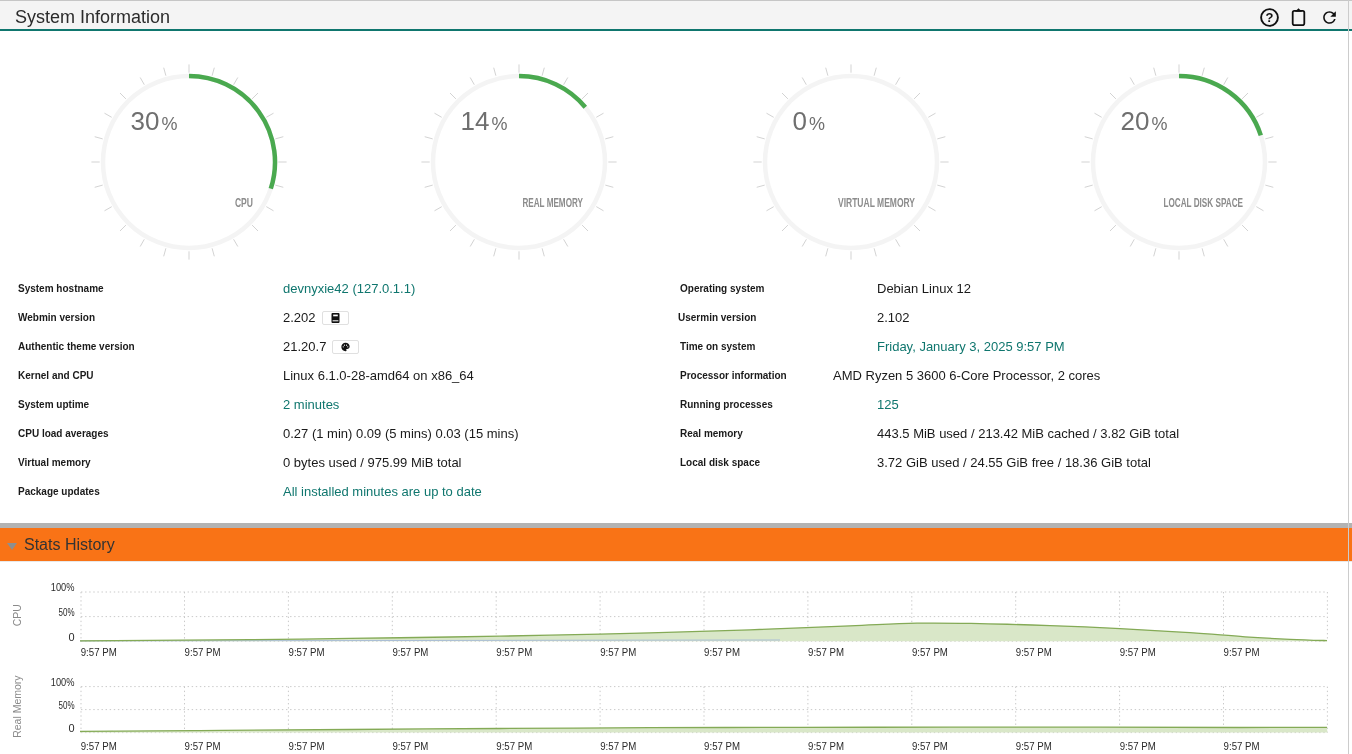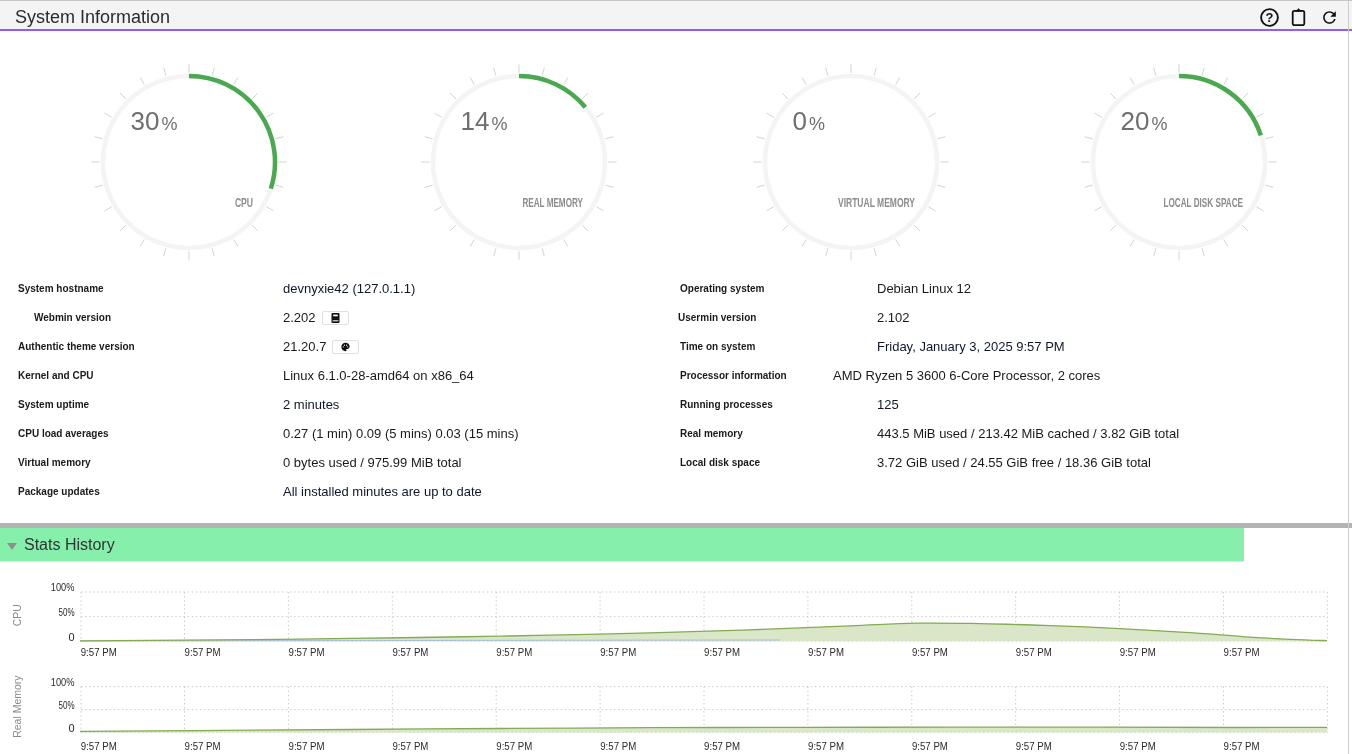--- a/index.html
+++ b/index.html
@@ -1,27 +1,27 @@
 <!DOCTYPE html>
 <html><head><meta charset="utf-8">
 <style>
 *{margin:0;padding:0;box-sizing:border-box}
 html,body{width:1352px;height:754px;background:#fff;font-family:"Liberation Sans",sans-serif;overflow:hidden;position:relative}
-.topbar{position:absolute;left:0;top:0;width:1352px;height:31px;background:#f4f4f4;border-top:1px solid #c6c6c6;border-bottom:2px solid #8b5cf6}
+.topbar{position:absolute;left:0;top:0;width:1352px;height:31px;background:#f4f4f4;border-top:1px solid #c6c6c6;border-bottom:2px solid #0f766e}
 .topbar .title{position:absolute;left:15px;top:6px;font-size:18px;color:#2b2b2b}
 .topicons{position:absolute;top:8px;right:0}
 .topicons svg{position:absolute;top:0}
 .row{position:absolute;height:29px;line-height:29px;font-size:13px;color:#1a1a1a;white-space:nowrap}
 .row .lab{position:absolute;font-weight:bold;font-size:10px}
 .row .val{position:absolute}
-a{color:#0f172a;text-decoration:none}
+a{color:#0f766e;text-decoration:none}
 .btn{display:inline-block;width:27px;height:14px;border:1px solid #e0e0e0;border-radius:2px;text-align:center;line-height:10px;vertical-align:1px}
 .btn svg{vertical-align:middle}
 .band{position:absolute;left:0;top:522.5px;width:1352px;height:5px;background:#b3b3b3}
-.shdr{position:absolute;left:0;top:527.5px;width:1244px;height:34.5px;background:#86efac;border-bottom:1px solid #e8e8e8}
+.shdr{position:absolute;left:0;top:527.5px;width:1352px;height:34.5px;background:#f97316;border-bottom:1px solid #e8e8e8}
 .shdr .t{position:absolute;left:24px;top:8px;font-size:16px;color:#333}
 .tri{position:absolute;left:7px;top:15px;width:0;height:0;border-left:5px solid transparent;border-right:5px solid transparent;border-top:7.5px solid #8f8f8f}
 .vline{position:absolute;left:1348px;top:0;width:1.2px;height:754px;background:#ccc}
 svg.abs{position:absolute;left:0}
 </style></head>
 <body>
 <svg class="abs" style="top:40px" width="1352" height="245" viewBox="0 40 1352 245">
     <g stroke="#d3d3d3" stroke-width="1">
       <line x1="189.0" y1="72.7" x2="189.0" y2="64.4"></line>
       <line x1="212.1" y1="75.7" x2="214.3" y2="67.7"></line>
@@ -156,21 +156,21 @@
     </svg>
 <svg style="right:13px" width="19" height="19" viewBox="0 0 24 24">
       <path fill="#111" d="M17.65 6.35A7.958 7.958 0 0 0 12 4c-4.42 0-7.99 3.58-7.99 8s3.57 8 7.99 8c3.73 0 6.84-2.55 7.73-6h-2.08A5.99 5.99 0 0 1 12 18c-3.31 0-6-2.69-6-6s2.69-6 6-6c1.66 0 3.14.69 4.22 1.78L13 11h7V4l-2.35 2.35z"></path>
     </svg>
 </div>
 <div class="row" style="top:274.0px">
     <div class="lab" style="left:18px">System hostname</div>
     <div class="val" style="left:283px"><a>devnyxie42 (127.0.1.1)</a></div>
   </div>
 <div class="row" style="top:303.0px">
-    <div class="lab" style="left:34px">Webmin version</div>
+    <div class="lab" style="left:18px">Webmin version</div>
     <div class="val" style="left:283px">2.202<span class="btn" style="margin-left:6px"><svg width="9" height="10" viewBox="0 0 9 10">
           <path d="M1.5 0h6a1 1 0 0 1 1 1v8a1 1 0 0 1-1 1h-6a1 1 0 0 1-1-1V1a1 1 0 0 1 1-1z" fill="#111"></path>
           <rect x="2.2" y="1.6" width="4.6" height="1.7" fill="#fff"></rect>
           <rect x="1.6" y="7.3" width="5.8" height="1" fill="#fff"></rect>
         </svg></span></div>
   </div>
 <div class="row" style="top:332.0px">
     <div class="lab" style="left:18px">Authentic theme version</div>
     <div class="val" style="left:283px">21.20.7<span class="btn" style="margin-left:6px"><svg width="11" height="10" viewBox="0 0 24 24">
           <path fill="#111" d="M12 2C6.49 2 2 6.49 2 12s4.49 10 10 10c1.38 0 2.5-1.12 2.5-2.5 0-.61-.23-1.2-.64-1.67-.08-.1-.13-.21-.13-.33 0-.28.22-.5.5-.5H16c3.31 0 6-2.69 6-6 0-4.96-4.49-9-10-9zm5.5 11c-.83 0-1.5-.67-1.5-1.5s.67-1.5 1.5-1.5 1.5.67 1.5 1.5-.67 1.5-1.5 1.5zm-3-4c-.83 0-1.5-.67-1.5-1.5S13.67 6 14.5 6s1.5.67 1.5 1.5S15.33 9 14.5 9zM5 11.5c0-.83.67-1.5 1.5-1.5s1.5.67 1.5 1.5S7.33 13 6.5 13 5 12.33 5 11.5zm6-4C11 8.33 10.33 9 9.5 9S8 8.33 8 7.5 8.67 6 9.5 6s1.5.67 1.5 1.5z"></path>

